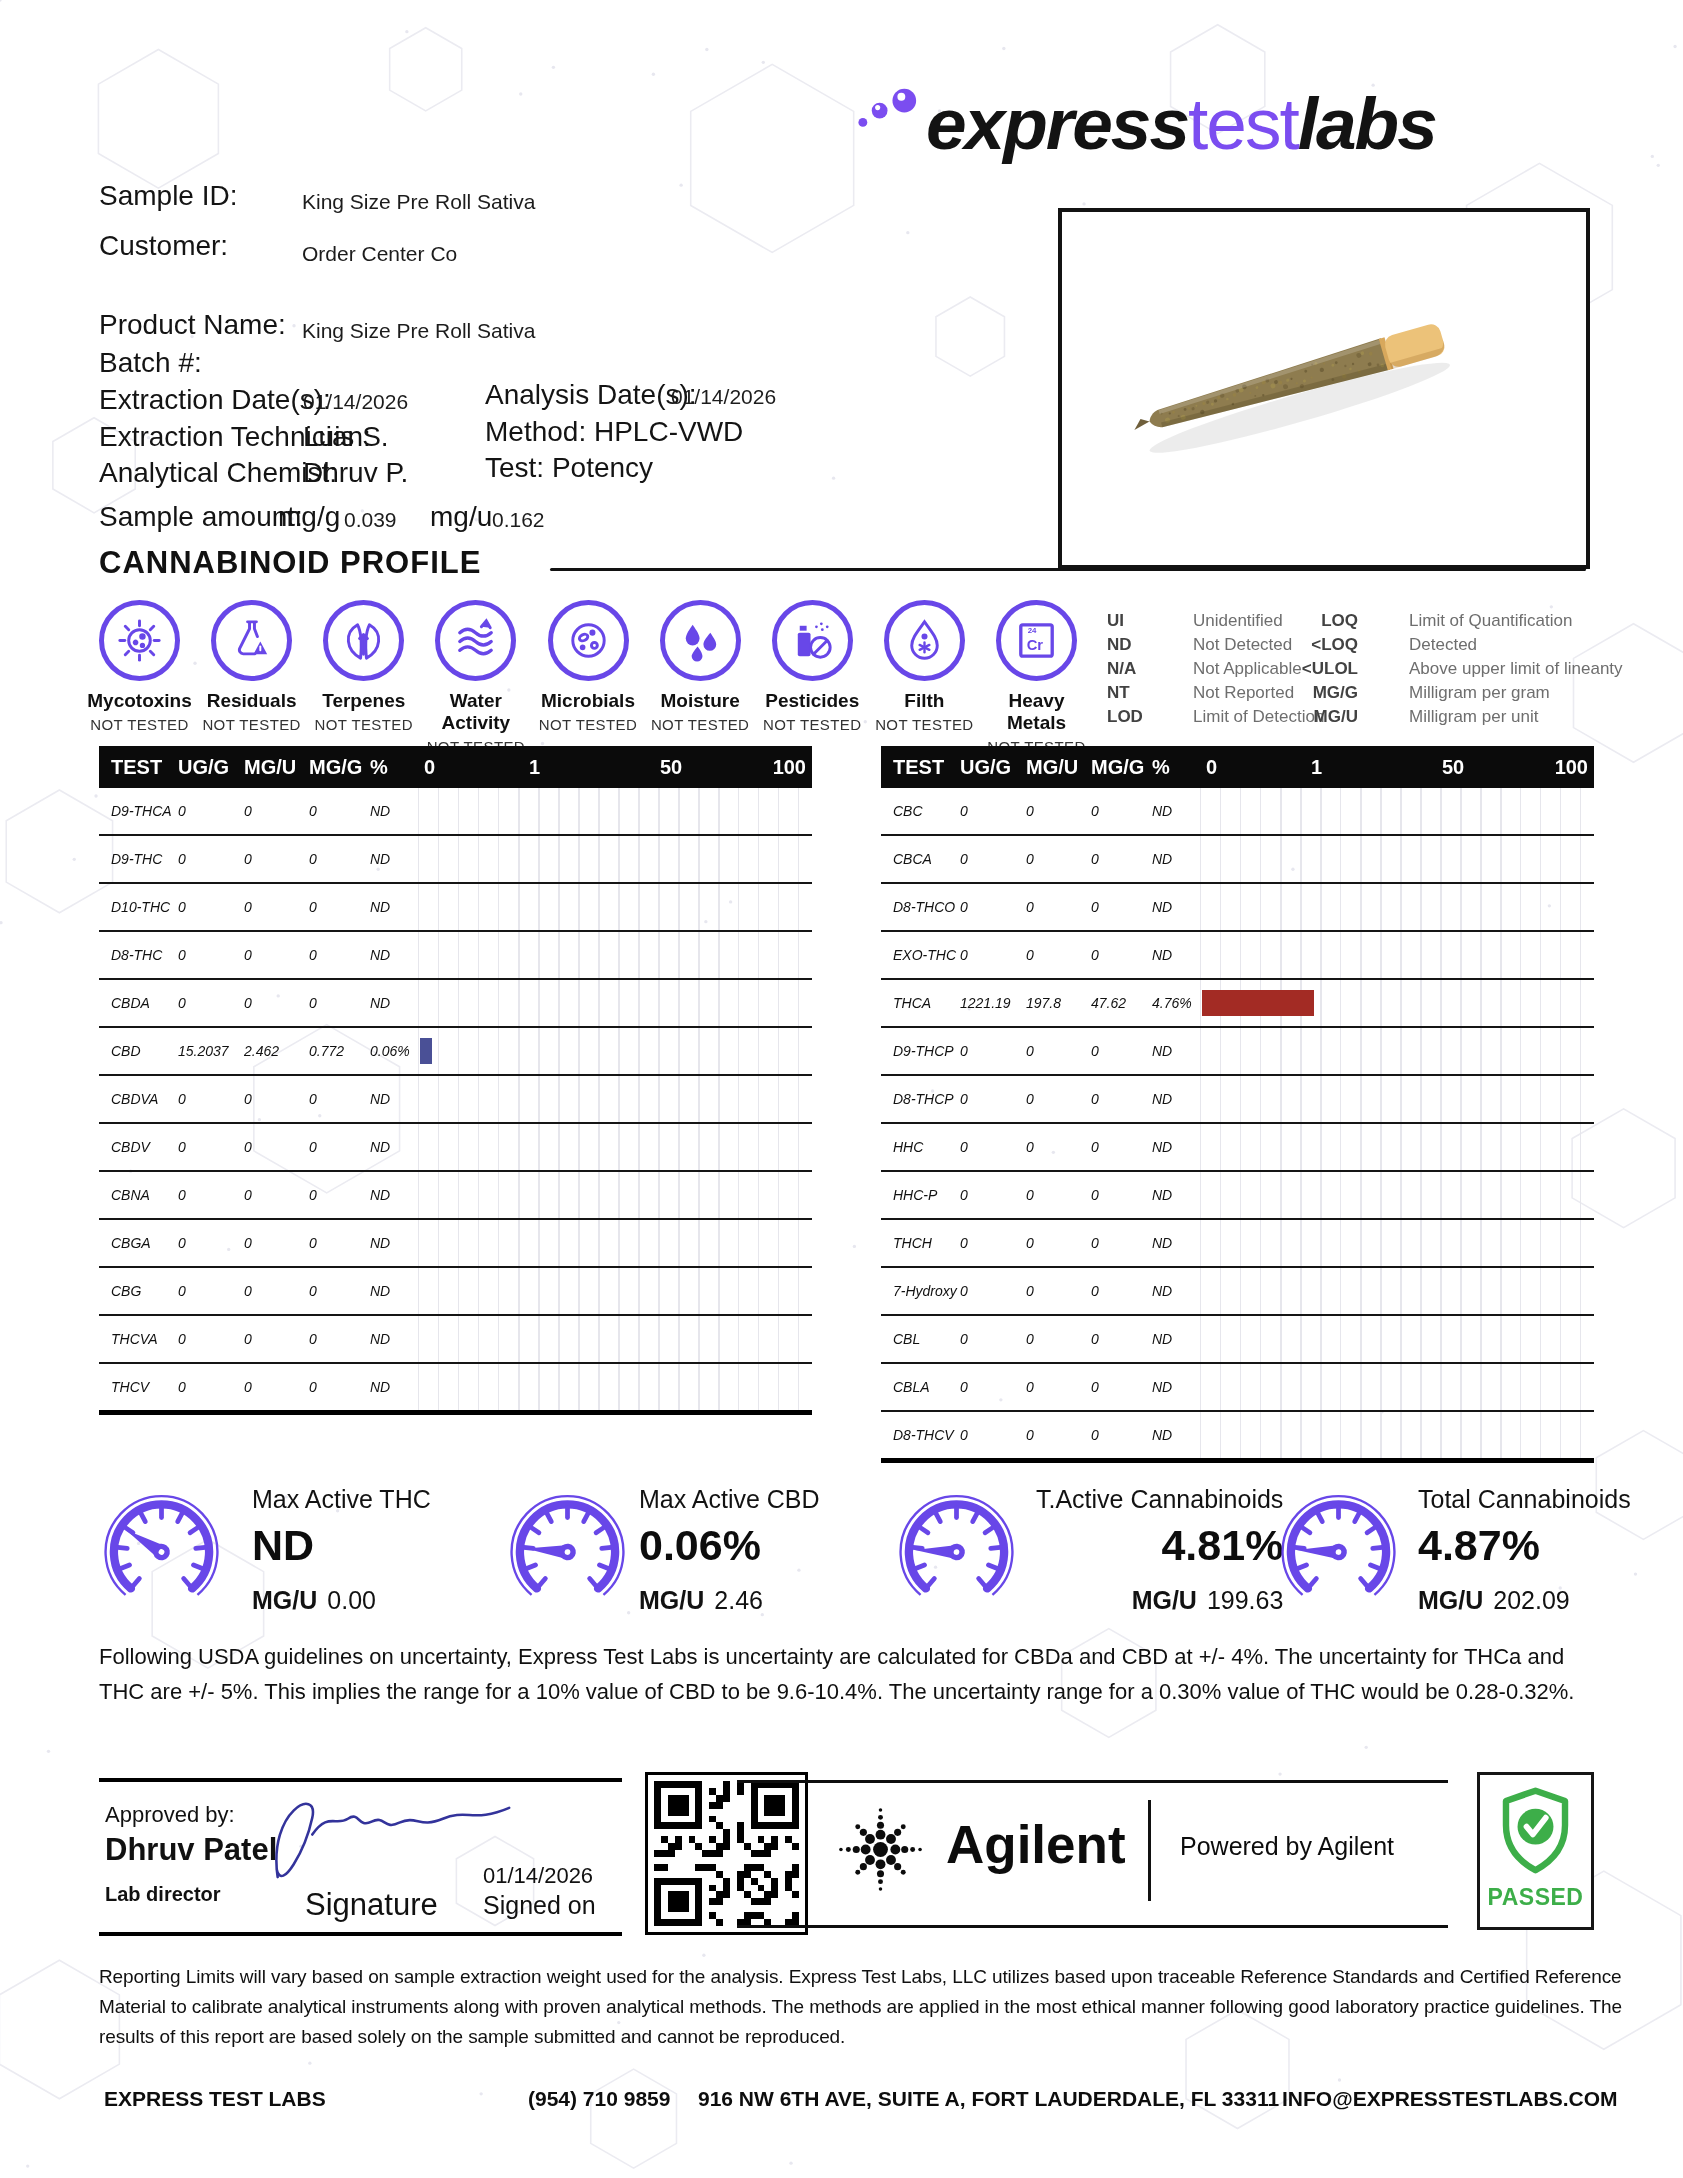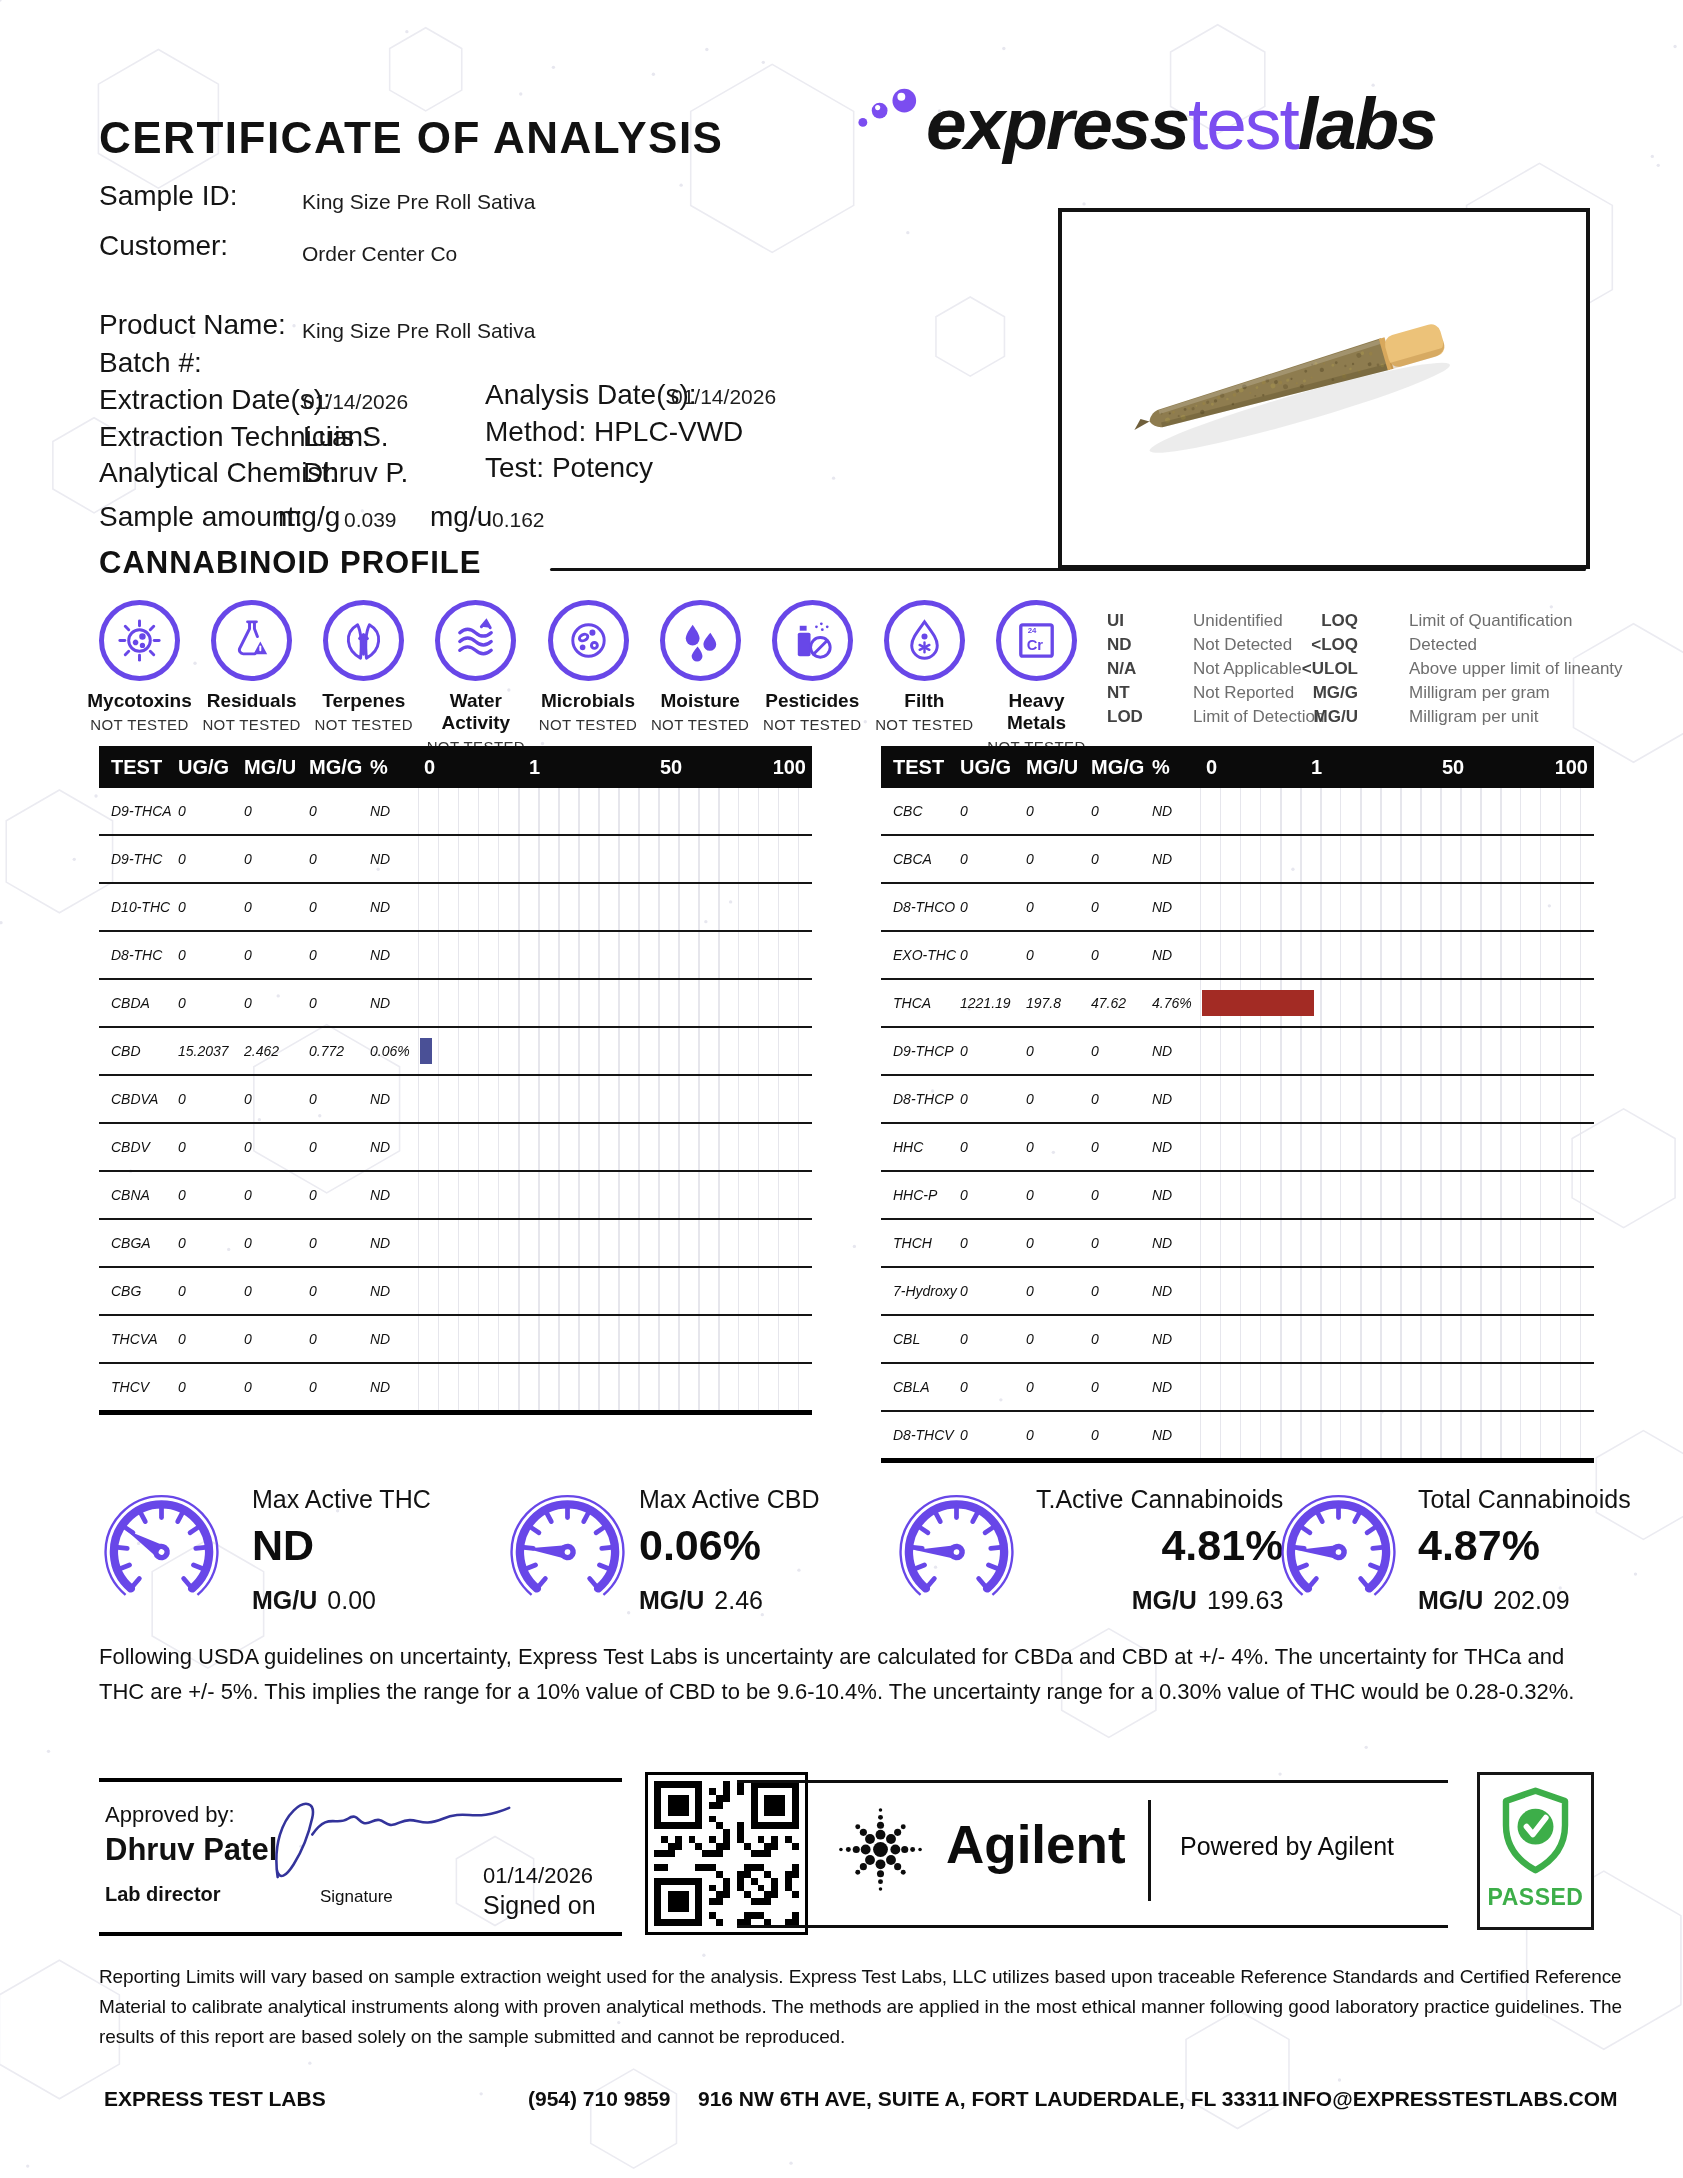--- a/index.html
+++ b/index.html
@@ -72,21 +72,21 @@
 
   #uncertainty{left:99px;top:1639px;width:1493px;font-size:22px;line-height:35px;color:#101010;}
 
   
   #approval-box{left:99px;top:1778px;width:523px;height:150px;
                 border-top:4px solid #000;border-bottom:4px solid #000;}
   #approved-by{left:105px;top:1802px;font-size:22px;}
   #approver-name{left:105px;top:1832px;font-size:31px;font-weight:800;}
   #approver-role{left:105px;top:1883px;font-size:20px;font-weight:700;}
   #signature-svg{left:246px;top:1780px;}
-  #signature-label{left:305px;top:1887px;font-size:17px;margin-left:15px;}
+  #signature-label{left:305px;top:1887px;font-size:31px;}
   #signed-date{left:483px;top:1863px;font-size:22px;}
   #signed-on{left:483px;top:1891px;font-size:25px;}
 
   #qr-box{left:645px;top:1772px;width:145px;height:145px;border:3px solid #000;padding:6px;background:#fff;}
 
   #agilent-rule-top{left:737px;top:1780px;width:711px;height:3px;background:#0e0e0e;}
   #agilent-rule-bot{left:737px;top:1925px;width:711px;height:3px;background:#0e0e0e;}
   #agilent-star-wrap{left:835px;top:1804px;}
   #agilent-name{left:946px;top:1814px;font-size:53px;font-weight:800;color:#0c0c0c;}
   #agilent-divider{left:1148px;top:1800px;width:3px;height:101px;background:#111;}
@@ -202,21 +202,20 @@
       <circle cx="323" cy="1127" r="1.7" fill="#e7e7ef"></circle>
       <circle cx="1011" cy="1414" r="1.7" fill="#e7e7ef"></circle>
       <circle cx="262" cy="1131" r="1.7" fill="#e7e7ef"></circle>
       <circle cx="1178" cy="235" r="1.7" fill="#e7e7ef"></circle>
       <circle cx="313" cy="2084" r="1.7" fill="#e7e7ef"></circle>
       <circle cx="75" cy="868" r="1.7" fill="#e7e7ef"></circle>
     </svg>
 
   <div id="content">
 
-    <div class="abs" id="page-title">CERTIFICATE OF ANALYSIS</div>
 
     <div class="abs" id="logo">
       <svg width="73" height="79" viewBox="0 0 74 80">
         <circle cx="10" cy="48" r="4.5" fill="#7B4DF0"></circle>
         <circle cx="27" cy="36" r="8" fill="#7B4DF0"></circle>
         <circle cx="52" cy="26" r="12" fill="#7B4DF0"></circle>
         <circle cx="49" cy="22" r="4" fill="#ffffff"></circle>
         <circle cx="25" cy="33" r="2.6" fill="#ffffff"></circle>
       </svg>
       <div class="wordmark"><span class="w-express">express</span><span class="w-test">test</span><span class="w-labs">labs</span></div>

